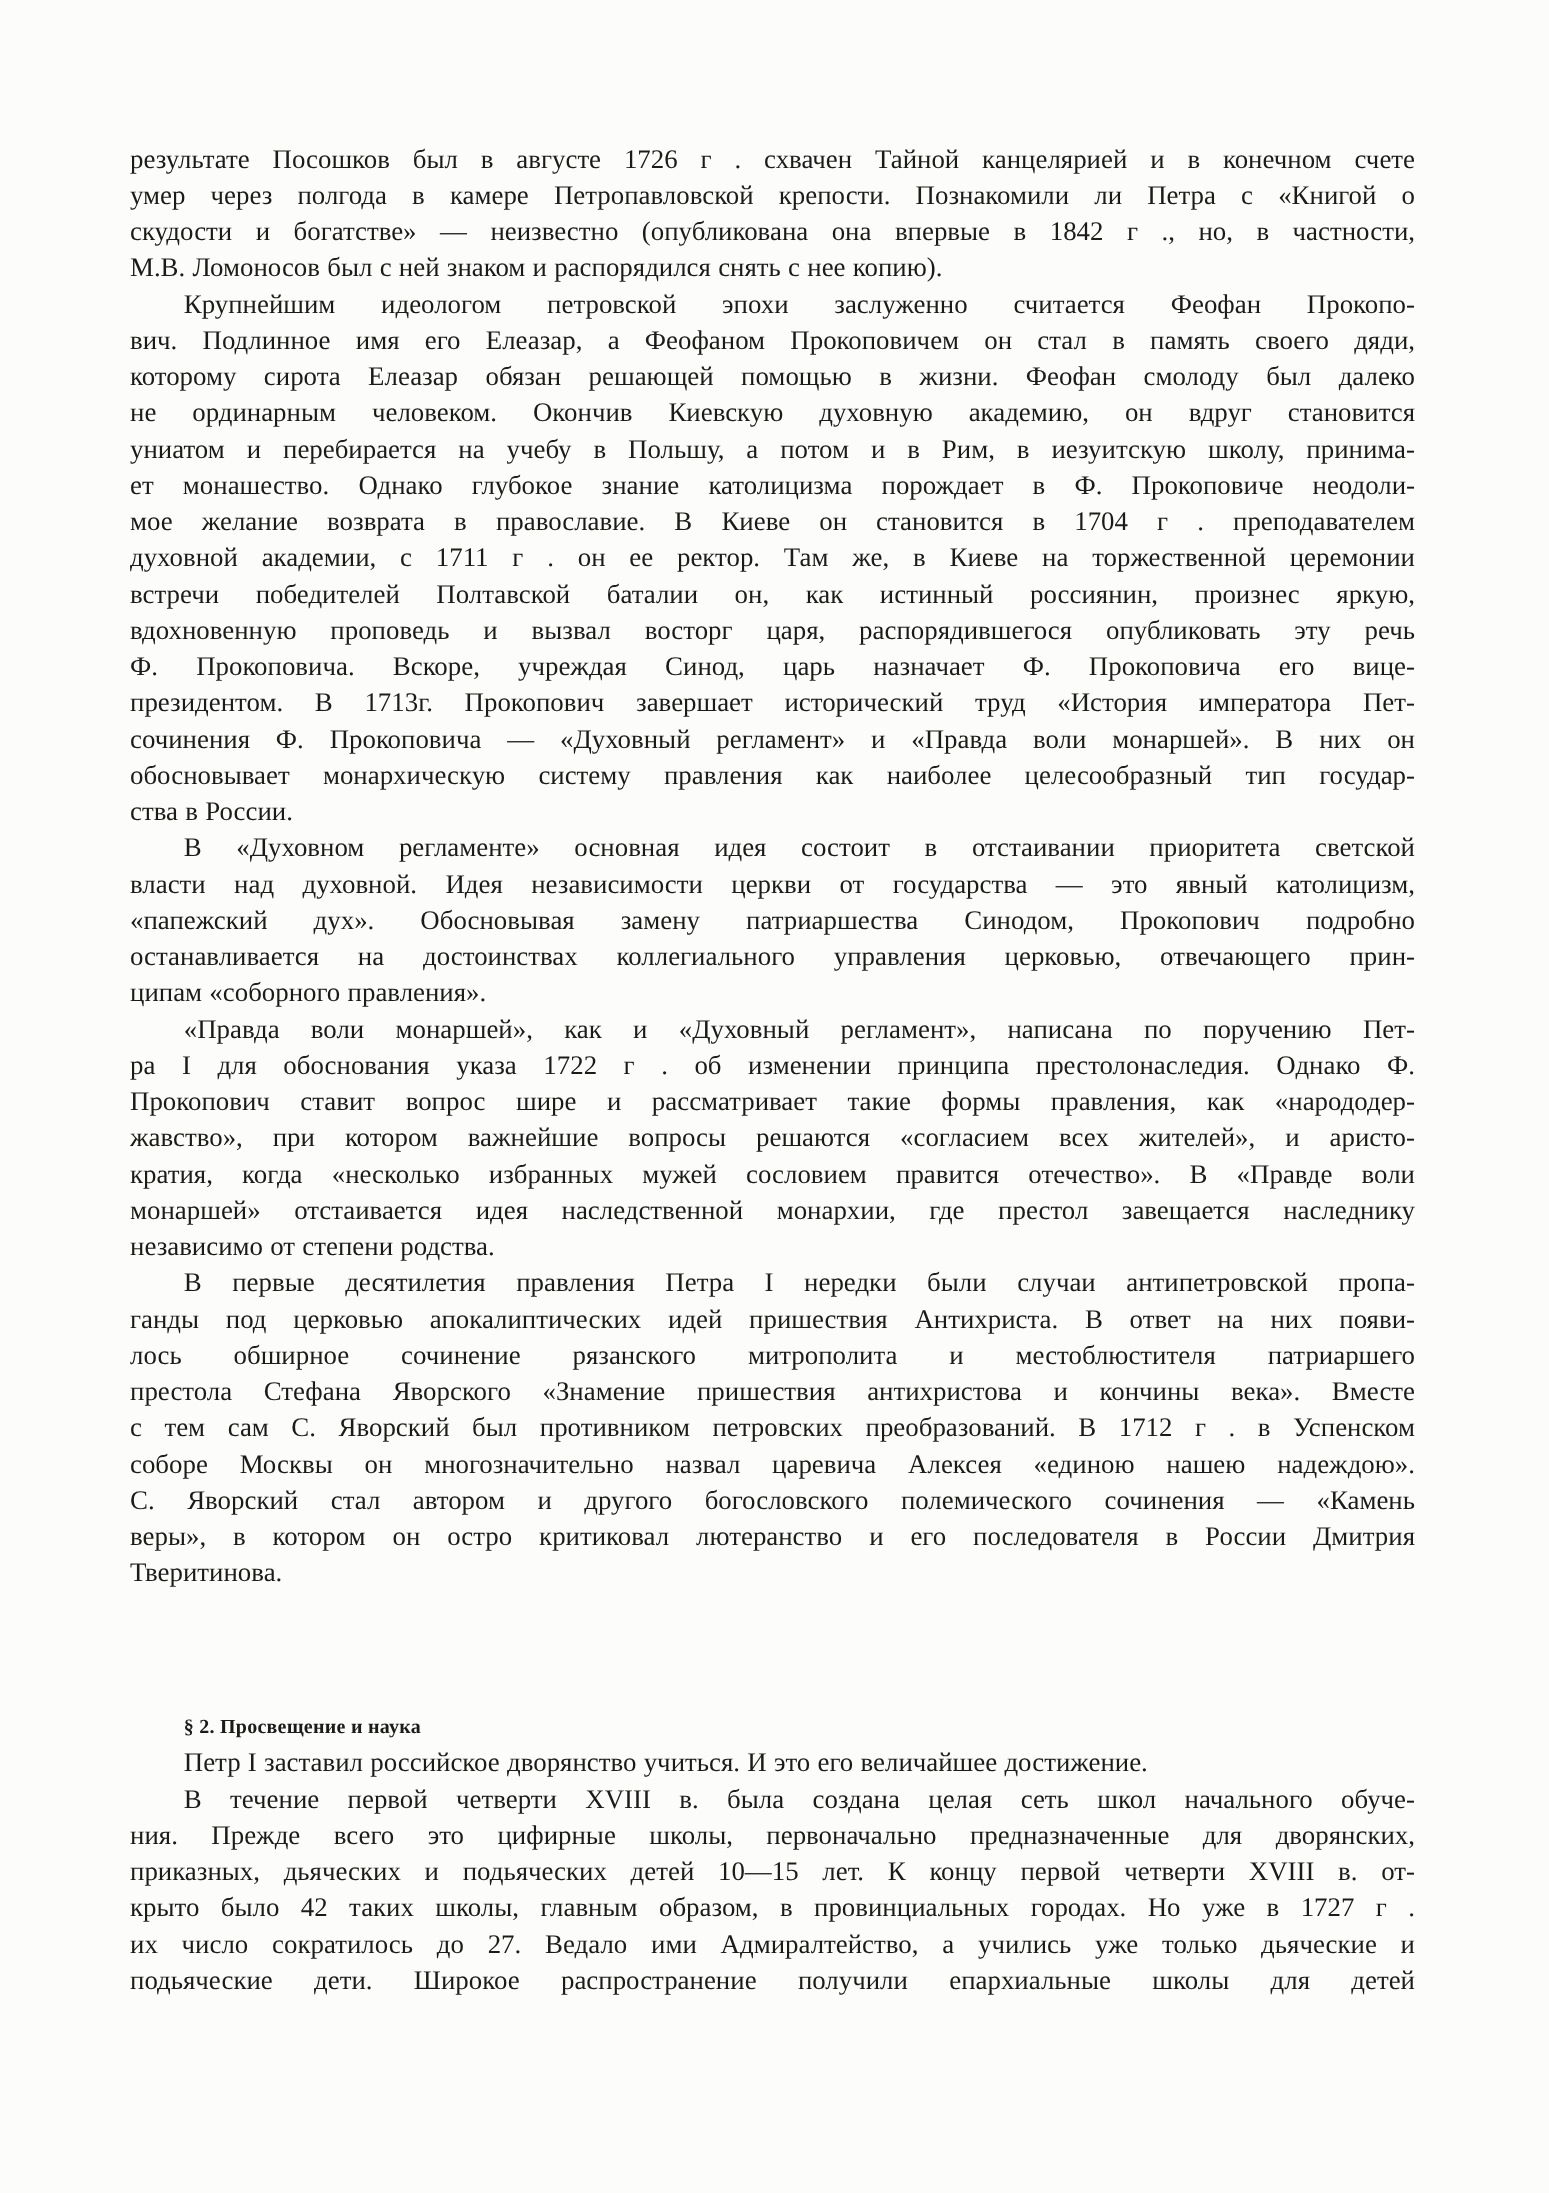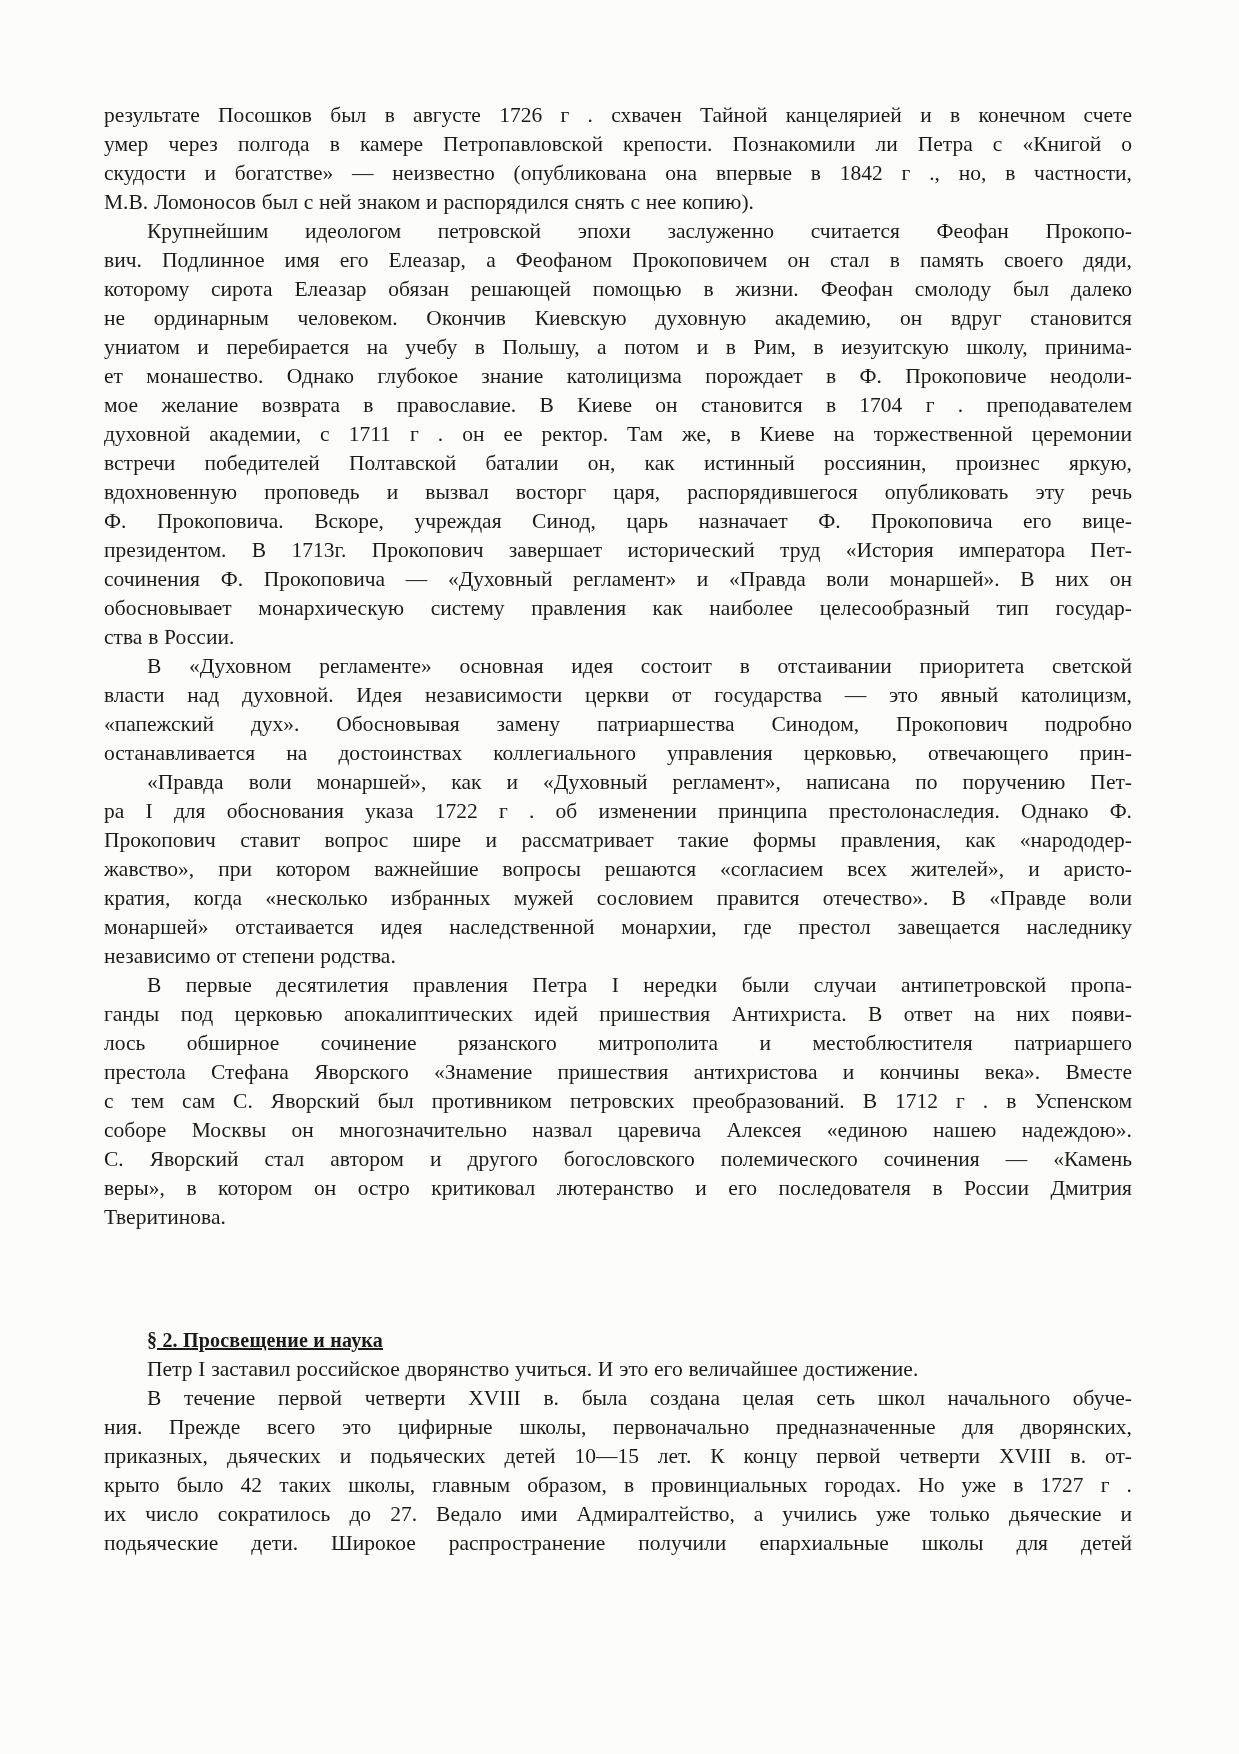--- a/index.html
+++ b/index.html
@@ -12,43 +12,42 @@
   }
   .sheet {
     position: relative;
     width: 1239px;
     height: 1754px;
     background: #fcfcfa;
   }
   .text-block {
     position: absolute;
     left: 104px;
-    top: 101px;
+    top: 113px;
     width: 1028px;
     font-size: 21.5px;
     line-height: 29px;
   }
   .para { margin: 0; }
   .line {
     height: 29px;
     overflow: hidden;
     text-align: justify;
     text-align-last: justify;
     word-spacing: 0.02em;
   }
   .line.last { text-align-last: left; }
   .line.indent { text-indent: 43px; }
   .heading {
-    font-size: 20px;
+    font-size: 16px;
     font-weight: bold;
     line-height: 29px;
     height: 29px;
     padding-left: 43px;
     letter-spacing: 0.2px;
-    text-decoration: underline;
   }
   .heading.space-before { margin-top: 94px; }
 </style>
 </head>
 <body>
 
 <main class="sheet">
   <div class="text-block">
       <div class="para">
         <div class="line">результате Посошков был в августе 1726 г . схвачен Тайной канцелярией и в конечном счете</div>
@@ -71,20 +70,21 @@
         <div class="line">президентом. В 1713г. Прокопович завершает исторический труд «История императора Пет-</div>
         <div class="line">сочинения Ф. Прокоповича — «Духовный регламент» и «Правда воли монаршей». В них он</div>
         <div class="line">обосновывает монархическую систему правления как наиболее целесообразный тип государ-</div>
         <div class="line last">ства в России.</div>
       </div>
       <div class="para">
         <div class="line indent">В «Духовном регламенте» основная идея состоит в отстаивании приоритета светской</div>
         <div class="line">власти над духовной. Идея независимости церкви от государства — это явный католицизм,</div>
         <div class="line">«папежский дух». Обосновывая замену патриаршества Синодом, Прокопович подробно</div>
         <div class="line">останавливается на достоинствах коллегиального управления церковью, отвечающего прин-</div>
+        <div class="line last">ципам «соборного правления».</div>
       </div>
       <div class="para">
         <div class="line indent">«Правда воли монаршей», как и «Духовный регламент», написана по поручению Пет-</div>
         <div class="line">ра I для обоснования указа 1722 г . об изменении принципа престолонаследия. Однако Ф.</div>
         <div class="line">Прокопович ставит вопрос шире и рассматривает такие формы правления, как «народодер-</div>
         <div class="line">жавство», при котором важнейшие вопросы решаются «согласием всех жителей», и аристо-</div>
         <div class="line">кратия, когда «несколько избранных мужей сословием правится отечество». В «Правде воли</div>
         <div class="line">монаршей» отстаивается идея наследственной монархии, где престол завещается наследнику</div>
         <div class="line last">независимо от степени родства.</div>
       </div>

